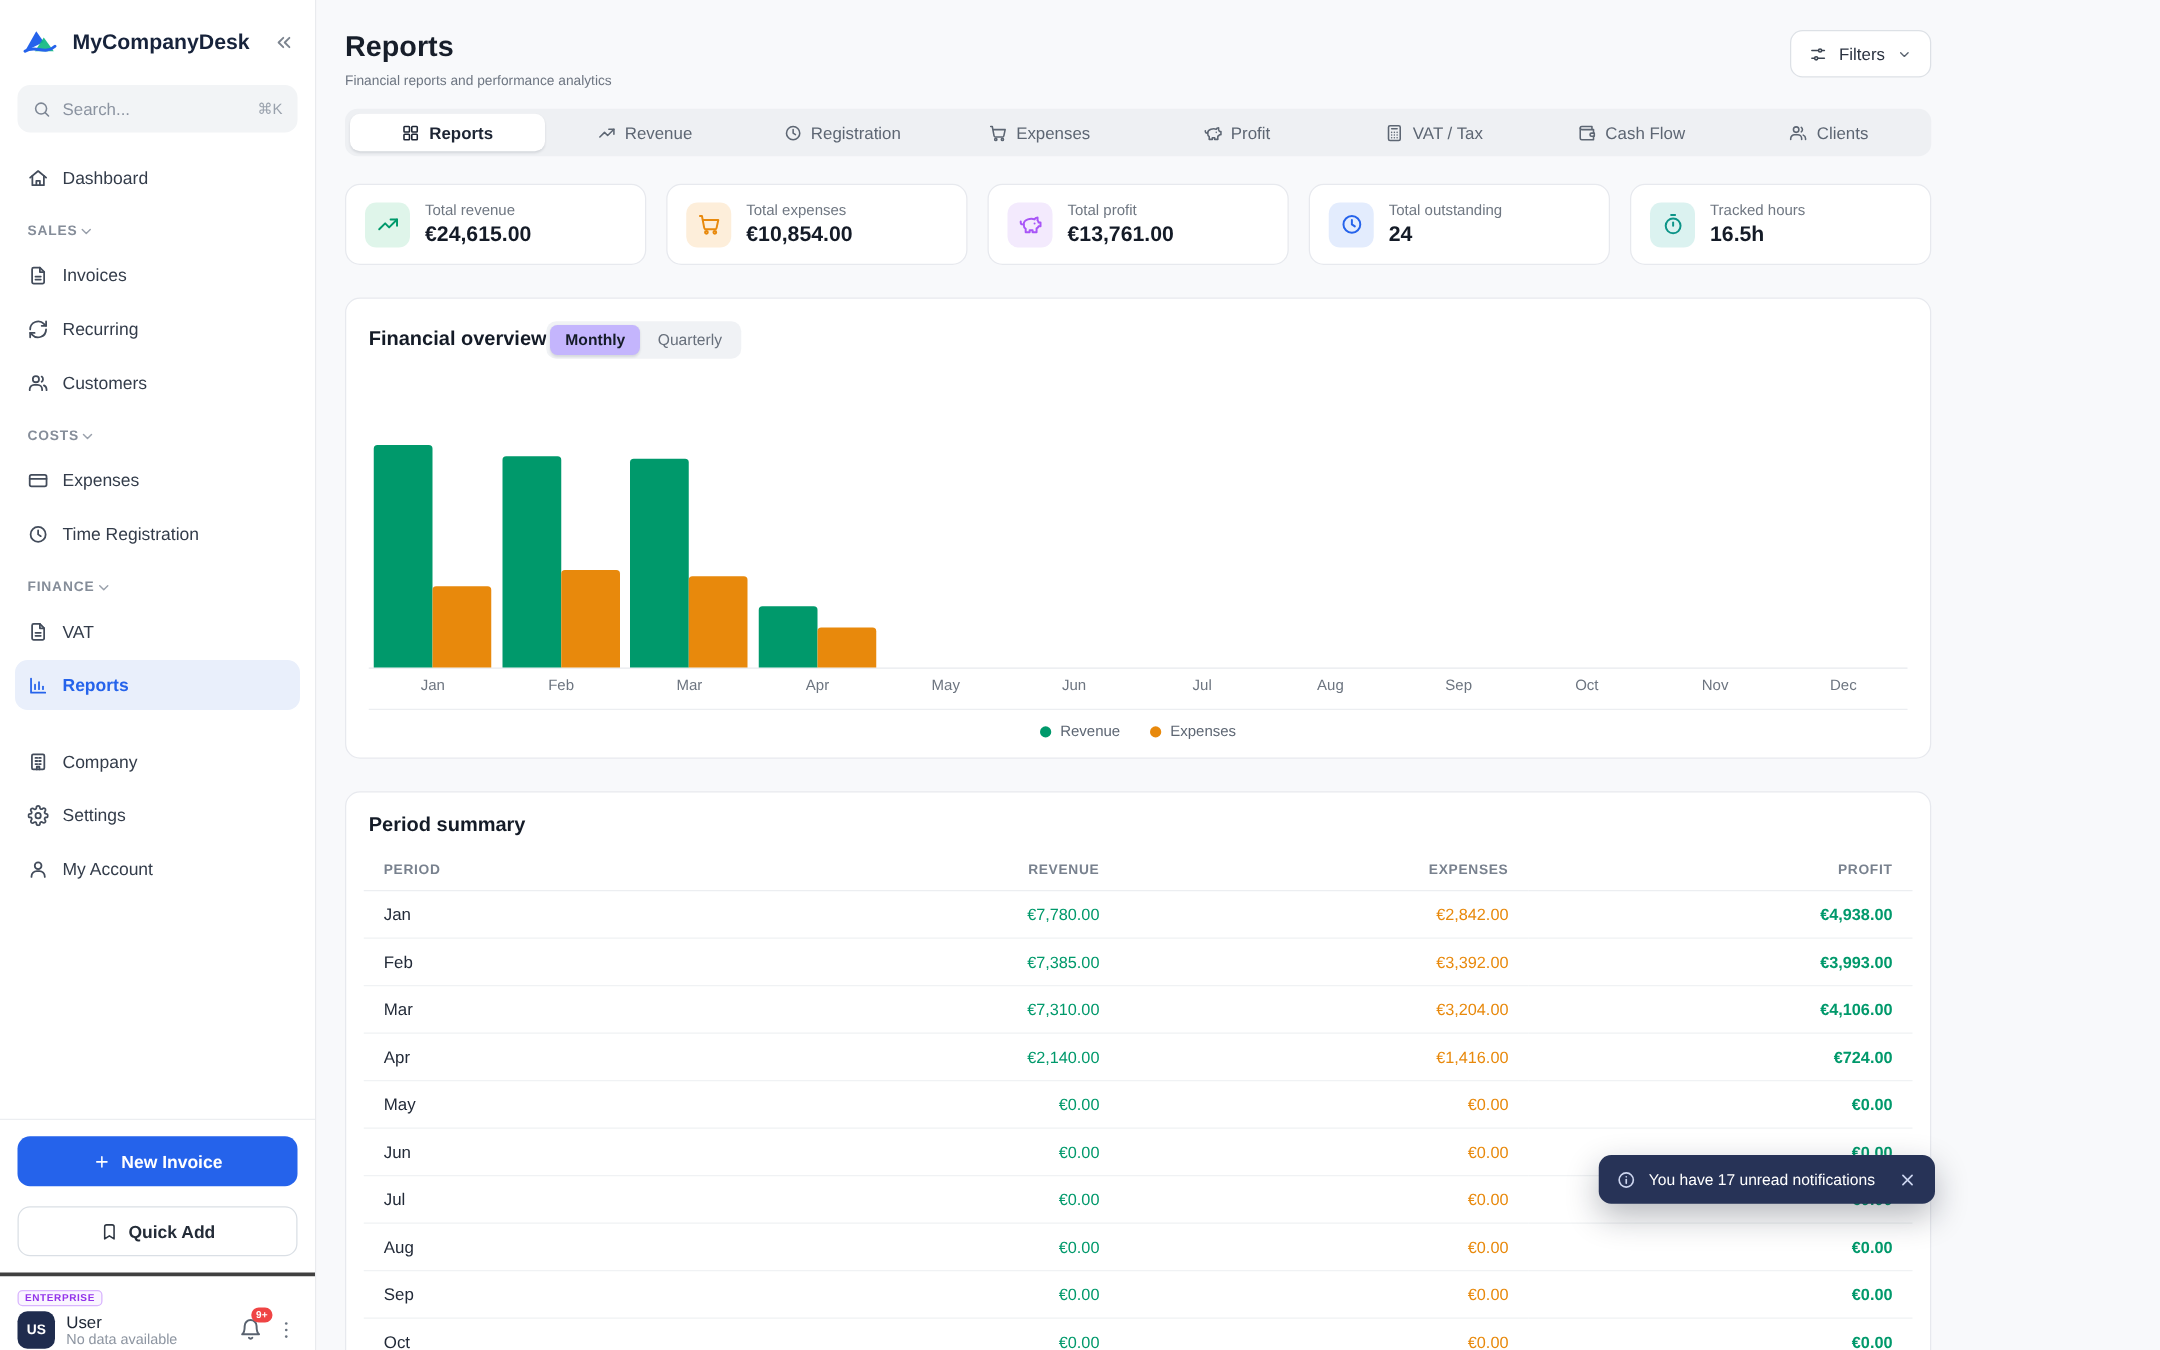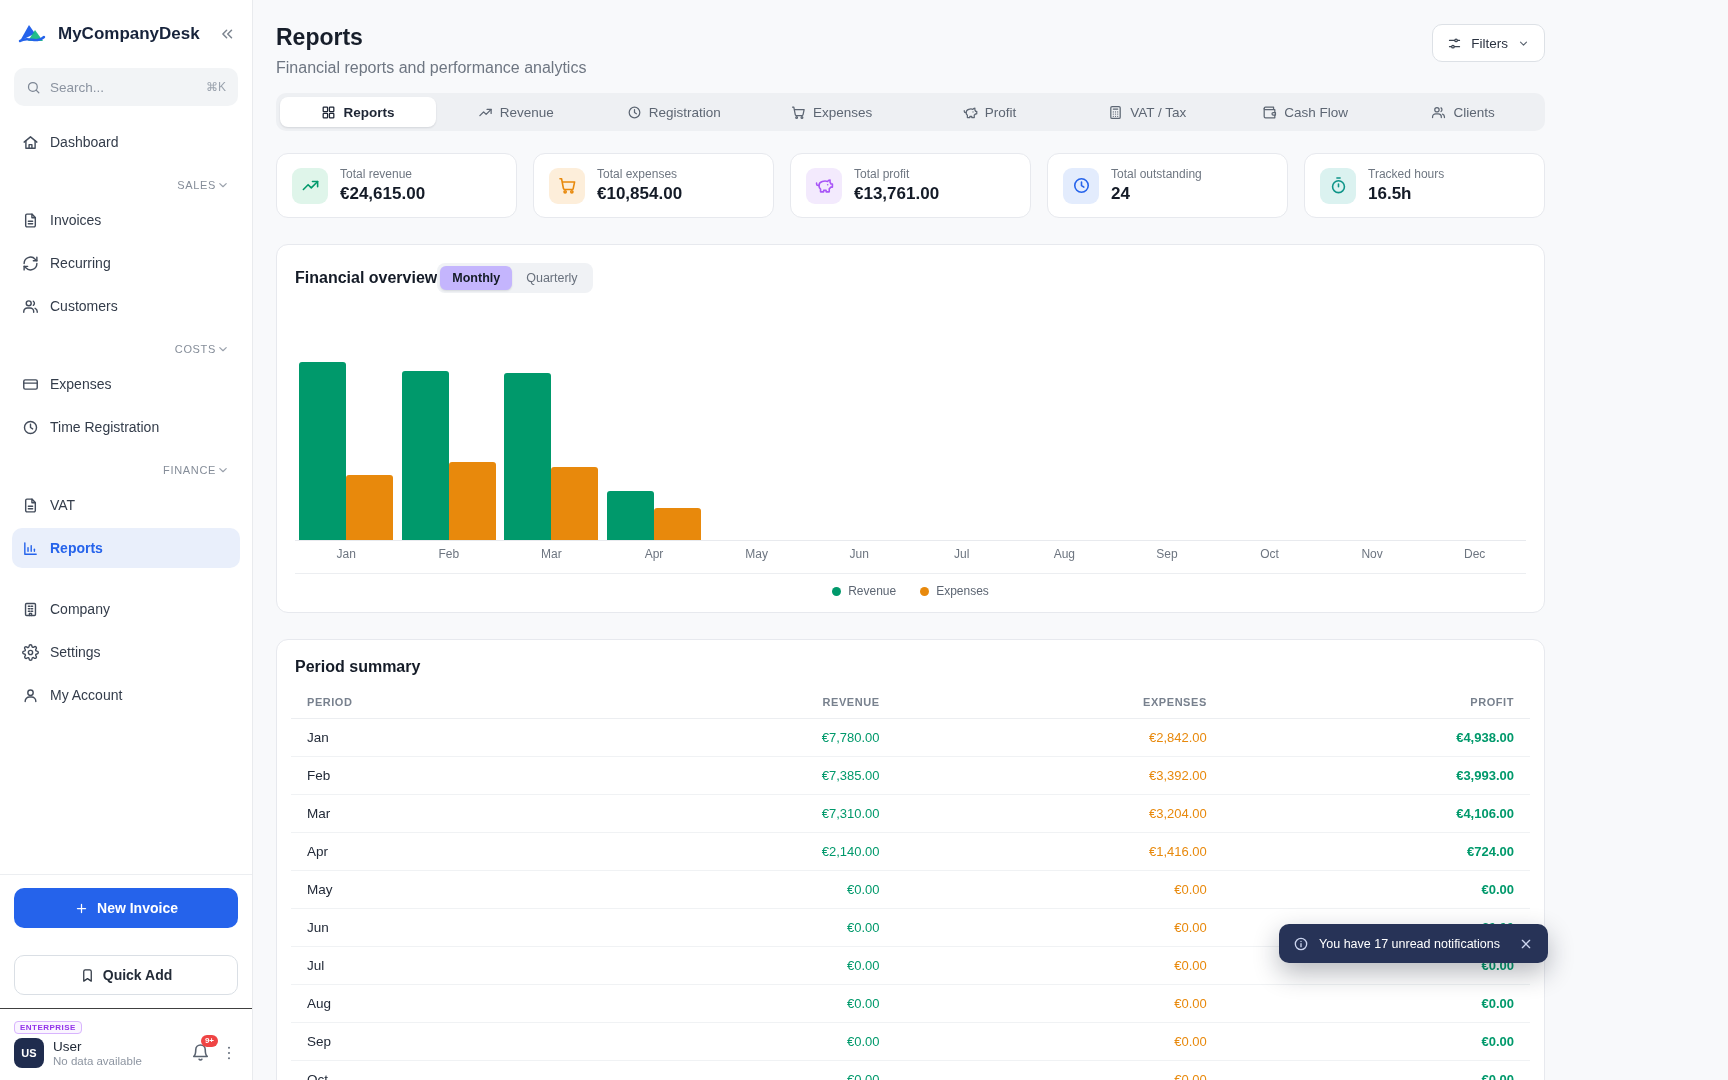--- a/index.html
+++ b/index.html
@@ -20,47 +20,47 @@
   .searchbox{margin:6px 14px 16px;height:38px;background:#f2f4f6;border-radius:10px;display:flex;align-items:center;gap:9px;padding:0 12px}
   .searchbox .icon{width:15px;height:15px;color:#7d8694}
   .search-input{flex:1;min-width:0;border:none;background:transparent;outline:none;font:inherit;font-size:13.5px;color:#be185d}
   .search-input::placeholder{color:#8b93a0}
   .kbd{font-size:12px;color:#9aa2ad}
   .nav{padding:0 12px;display:flex;flex-direction:column}
   .nav-item{display:flex;align-items:center;gap:11px;height:40px;margin-bottom:3px;padding:0 10px;border-radius:10px;color:#333c4a;font-size:14px;cursor:pointer}
   .nav-item .icon{color:#434c5b}
   .nav-item.active{background:var(--sidebar_active_bg,#e9effb);color:var(--accent,#2563eb);font-weight:bold}
   .nav-item.active .icon{color:var(--accent,#2563eb)}
-  .nav-section{display:flex;align-items:center;justify-content:flex-end;height:30px;margin-top:5px;padding:0 10px;font-size:11px;letter-spacing:.06em;color:#858d99;font-weight:normal;cursor:pointer}
+  .nav-section{display:flex;align-items:center;justify-content:flex-start;height:30px;margin-top:5px;padding:0 10px;font-size:11px;letter-spacing:.06em;color:#858d99;font-weight:bold;cursor:pointer}
   .nav-section .icon{width:14px;height:14px;color:#9aa1ac}
   .nav-gap{height:18px}
   .sidebar-spacer{flex:1}
-  .sidebar-actions{border-top:1px solid #eceef1;padding:13px 14px;display:flex;flex-direction:column;gap:27px}
+  .sidebar-actions{border-top:1px solid #eceef1;padding:13px 14px;display:flex;flex-direction:column;gap:16px}
   .btn-primary{height:40px;border-radius:10px;background:var(--accent,#2563eb);color:#fff;font-size:14px;font-weight:bold;display:flex;align-items:center;justify-content:center;gap:8px;border:none;cursor:pointer;font-family:inherit}
   .btn-primary .icon{width:15px;height:15px;color:#fff}
   .btn-secondary{height:40px;border-radius:10px;background:#fff;border:1px solid #dadfe5;color:#242c38;font-size:14px;font-weight:bold;display:flex;align-items:center;justify-content:center;gap:8px;cursor:pointer;font-family:inherit}
   .btn-secondary .icon{width:15px;height:15px;color:#2e3642}
-  .user-area{border-top:1px solid #404040;padding:7px 14px 12px}
+  .user-area{border-top:3px solid #404040;padding:7px 14px 1px}
   .plan-badge{display:inline-block;font-size:8px;font-weight:bold;letter-spacing:.06em;color:#9333ea;border:1px solid #d8b4fe;background:#faf5ff;border-radius:4px;padding:1px 5px;margin-bottom:4px}
   .user-row{display:flex;align-items:center;gap:9px}
   .avatar{width:30px;height:30px;border-radius:8px;background:#1f2c4e;color:#fff;font-size:11px;font-weight:bold;display:flex;align-items:center;justify-content:center;cursor:pointer}
   .user-meta{flex:1;min-width:0}
   .user-name{font-size:13.5px;color:#212a38}
   .user-status{font-size:11.5px;color:#8d95a1;margin-top:1px}
   .bell-wrap{position:relative;width:20px;height:20px;color:#5a6370;cursor:pointer}
   .bell-wrap svg{width:19px;height:19px}
   .badge-count{position:absolute;top:-8px;right:-7px;background:#ef4444;color:#fff;font-size:8px;font-weight:bold;border-radius:8px;padding:2px 4px;line-height:1}
   .kebab{width:18px;height:18px;color:#6a7380;cursor:pointer}
 
   
   .main{flex:1;padding:24px 0 0 23px;overflow:hidden}
   .content{width:1269px}
   .page-head{display:flex;justify-content:space-between;align-items:flex-start}
   .page-title{font-size:23px;font-weight:bold;color:#171e2a}
-  .page-sub{font-size:16px;color:#6e7682;margin-top:8px}
+  .page-sub{font-size:11px;color:#6e7682;margin-top:8px}
   .btn-filters{display:flex;align-items:center;gap:9px;height:38px;padding:0 14px;background:#fff;border:1px solid #dde1e6;border-radius:10px;font-size:13.5px;color:#2a3240;cursor:pointer;font-family:inherit}
   .btn-filters .icon{width:15px;height:15px;color:#3c4552}
   .btn-filters .chev{width:13px;height:13px;color:#5b6470}
 
   .tabbar{margin-top:16px;background:#eef0f3;border-radius:10px;padding:4px;display:flex;height:38px;gap:2px}
   .tab{flex:1;display:flex;align-items:center;justify-content:center;gap:7px;font-size:13.5px;color:#5d6673;border-radius:8px;border:none;background:transparent;cursor:pointer;font-family:inherit}
   .tab .icon{width:15px;height:15px}
   .tab.active{background:#fff;color:#1d2534;font-weight:bold;box-shadow:0 1px 2px rgba(16,24,40,.12)}
 
   .stats{display:flex;gap:16px;margin-top:22px}

